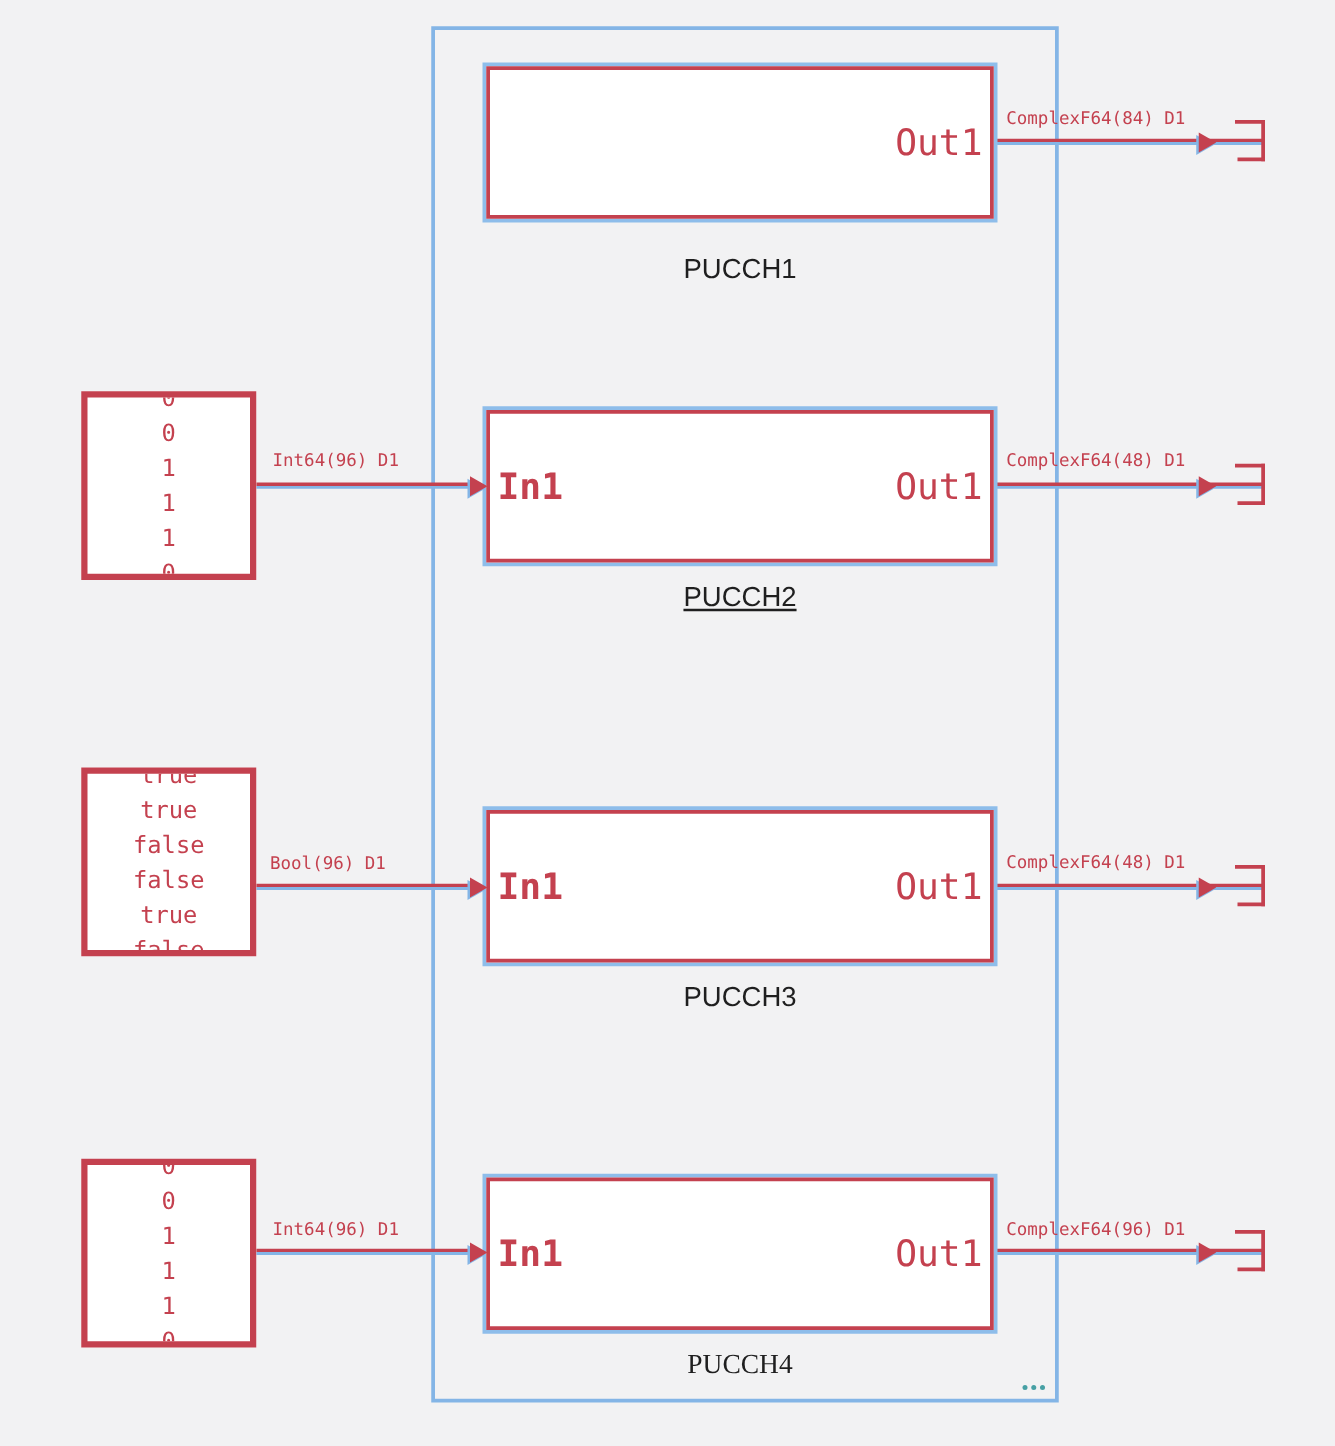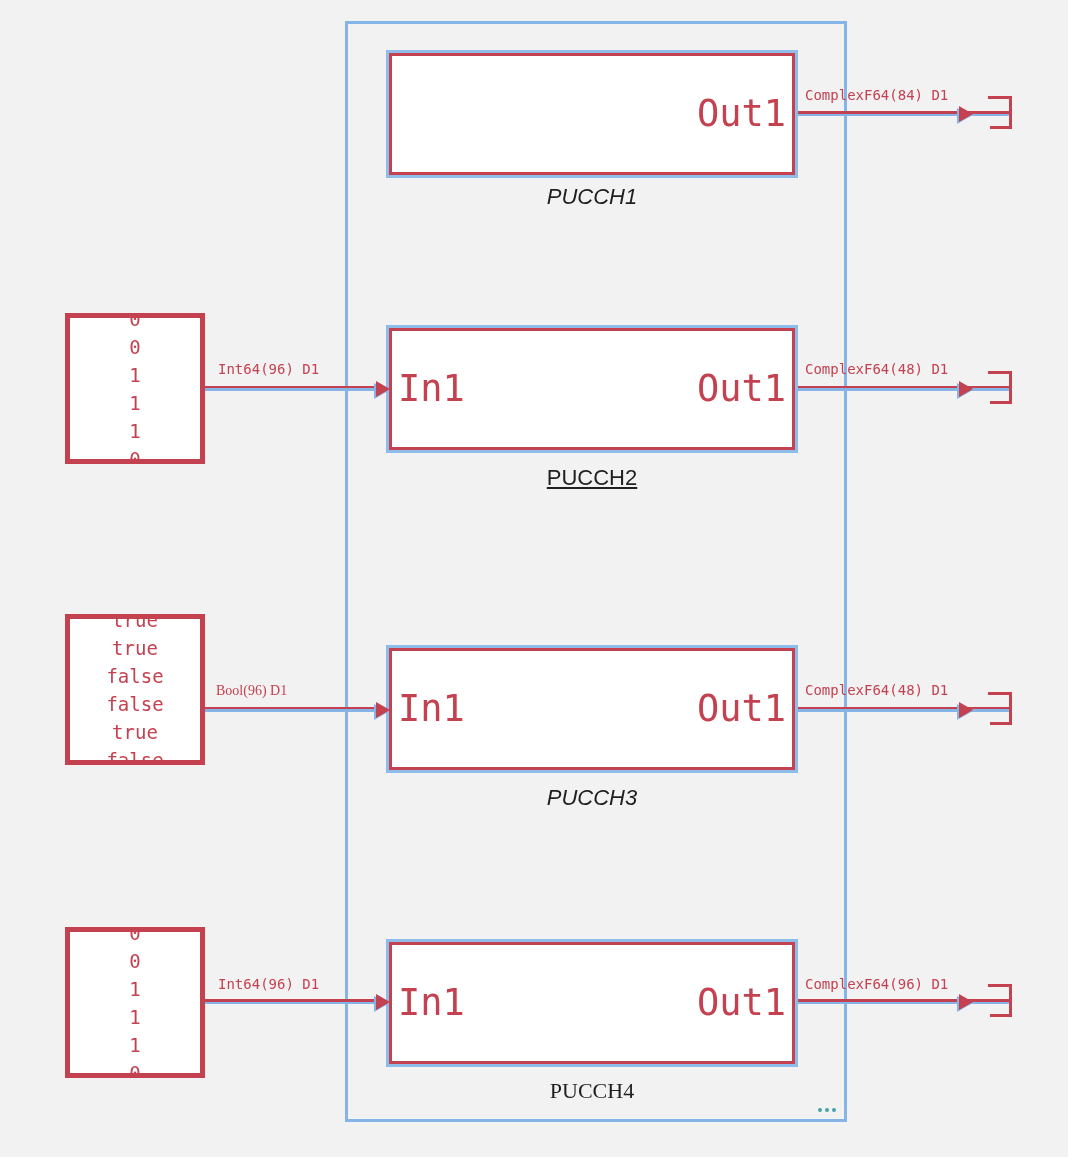--- a/index.html
+++ b/index.html
@@ -47,37 +47,37 @@
     z-index:4;
   }
   .block.b1{top:53px;}
   .block.b2{top:328px;}
   .block.b3{top:648px;}
   .block.b4{top:942px;}
 
   .port{
     position:absolute;
     top:41px;
-    font-size:37px; line-height:34px;
+    font-size:29px; line-height:34px;
     color:var(--red);
   }
-  .port.in{left:6px;}
+  .port.in{left:6px;font-weight:bold;}
   .port.out{right:6px;}
 
   .block-label{
     position:absolute;
     left:389px; width:406px; height:26px;
     text-align:center;
     font-size:22px; line-height:26px;
     color:var(--ink);
     z-index:5;
   }
-  .block-label.l1{top:184px;font-style:italic;}
+  .block-label.l1{top:202px;}
   .block-label.l2{top:465px;text-decoration:underline;}
-  .block-label.l3{top:785px;font-style:italic;}
+  .block-label.l3{top:785px;}
   .block-label.l4{top:1078px;font-family:Liberation Serif, serif;}
 
   
   .source{
     position:absolute;
     left:65px; width:140px; height:151px;
     background:#ffffff;
     border:5px solid var(--red);
     z-index:4;
     display:flex; align-items:center; justify-content:center;
@@ -133,21 +133,21 @@
 
   
   .sig-label{
     position:absolute;
     font-size:14px; line-height:26px;
     color:var(--red);
     white-space:pre;
     z-index:5;
   }
   .sl-in2{left:218px; top:356px;}
-  .sl-in3{left:216px; top:678px;font-family:Liberation Serif, serif;}
+  .sl-in3{left:216px; top:678px;}
   .sl-in4{left:218px; top:971px;}
   .sl-out1{left:805px; top:82px;}
   .sl-out2{left:805px; top:356px;}
   .sl-out3{left:805px; top:677px;}
   .sl-out4{left:805px; top:971px;}
 </style>
 </head>
 <body>
 
 <div class="subsystem">

